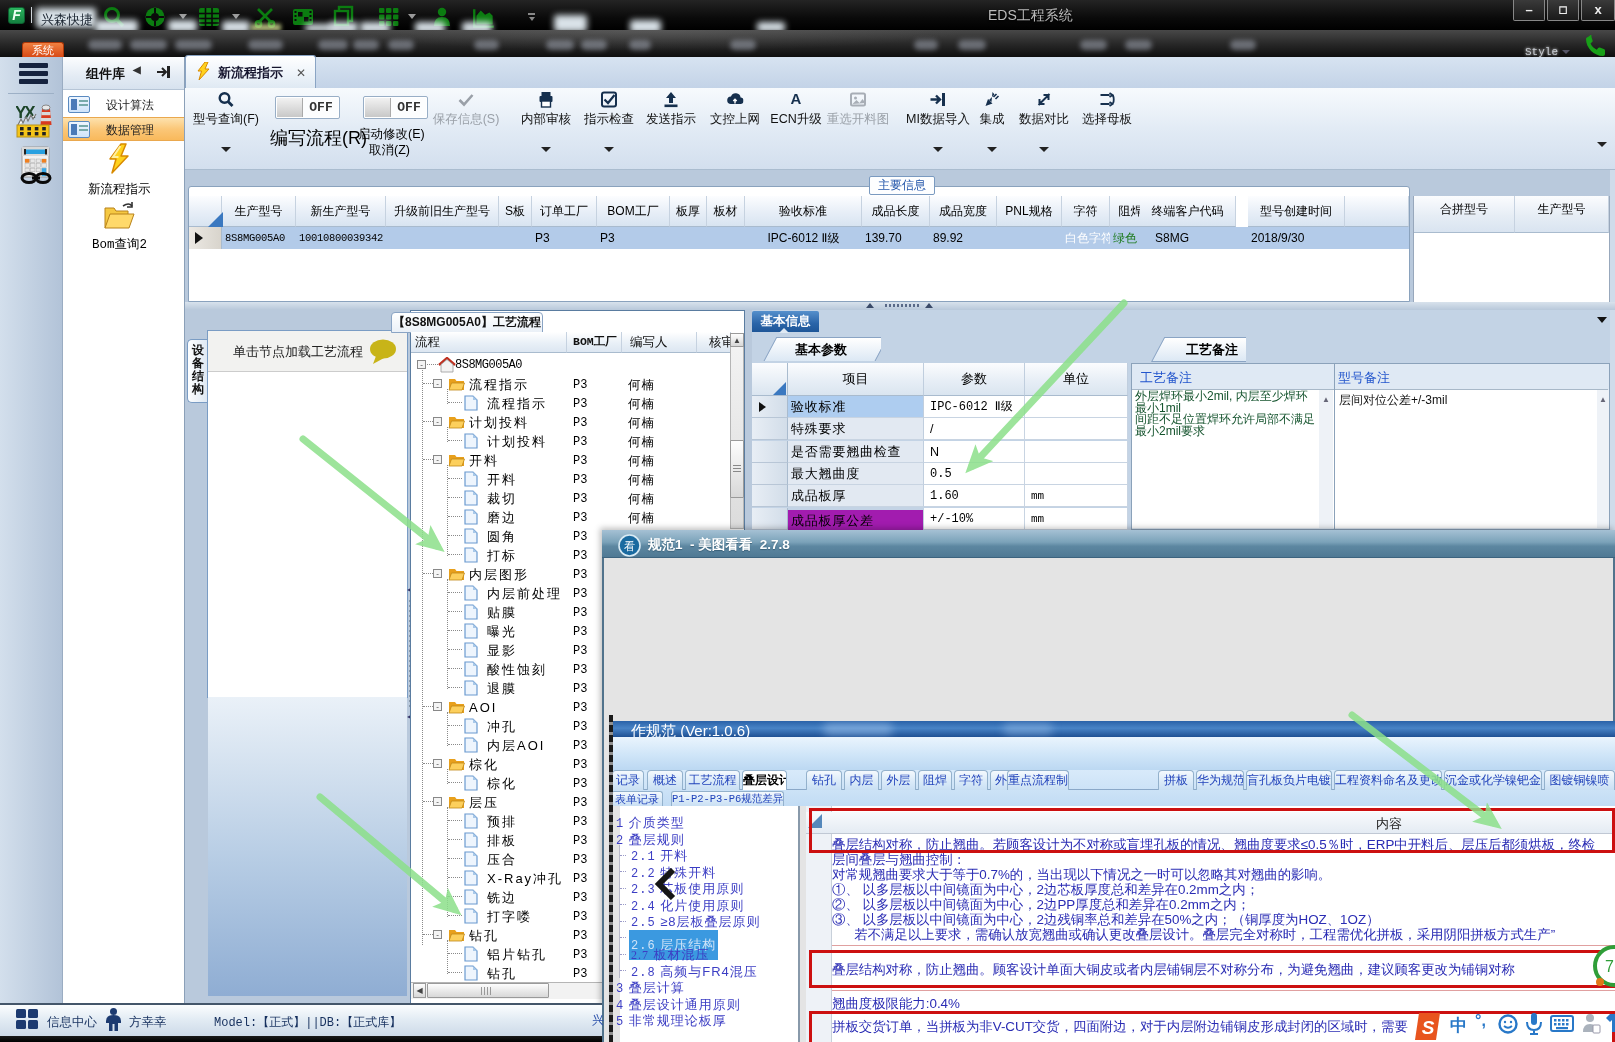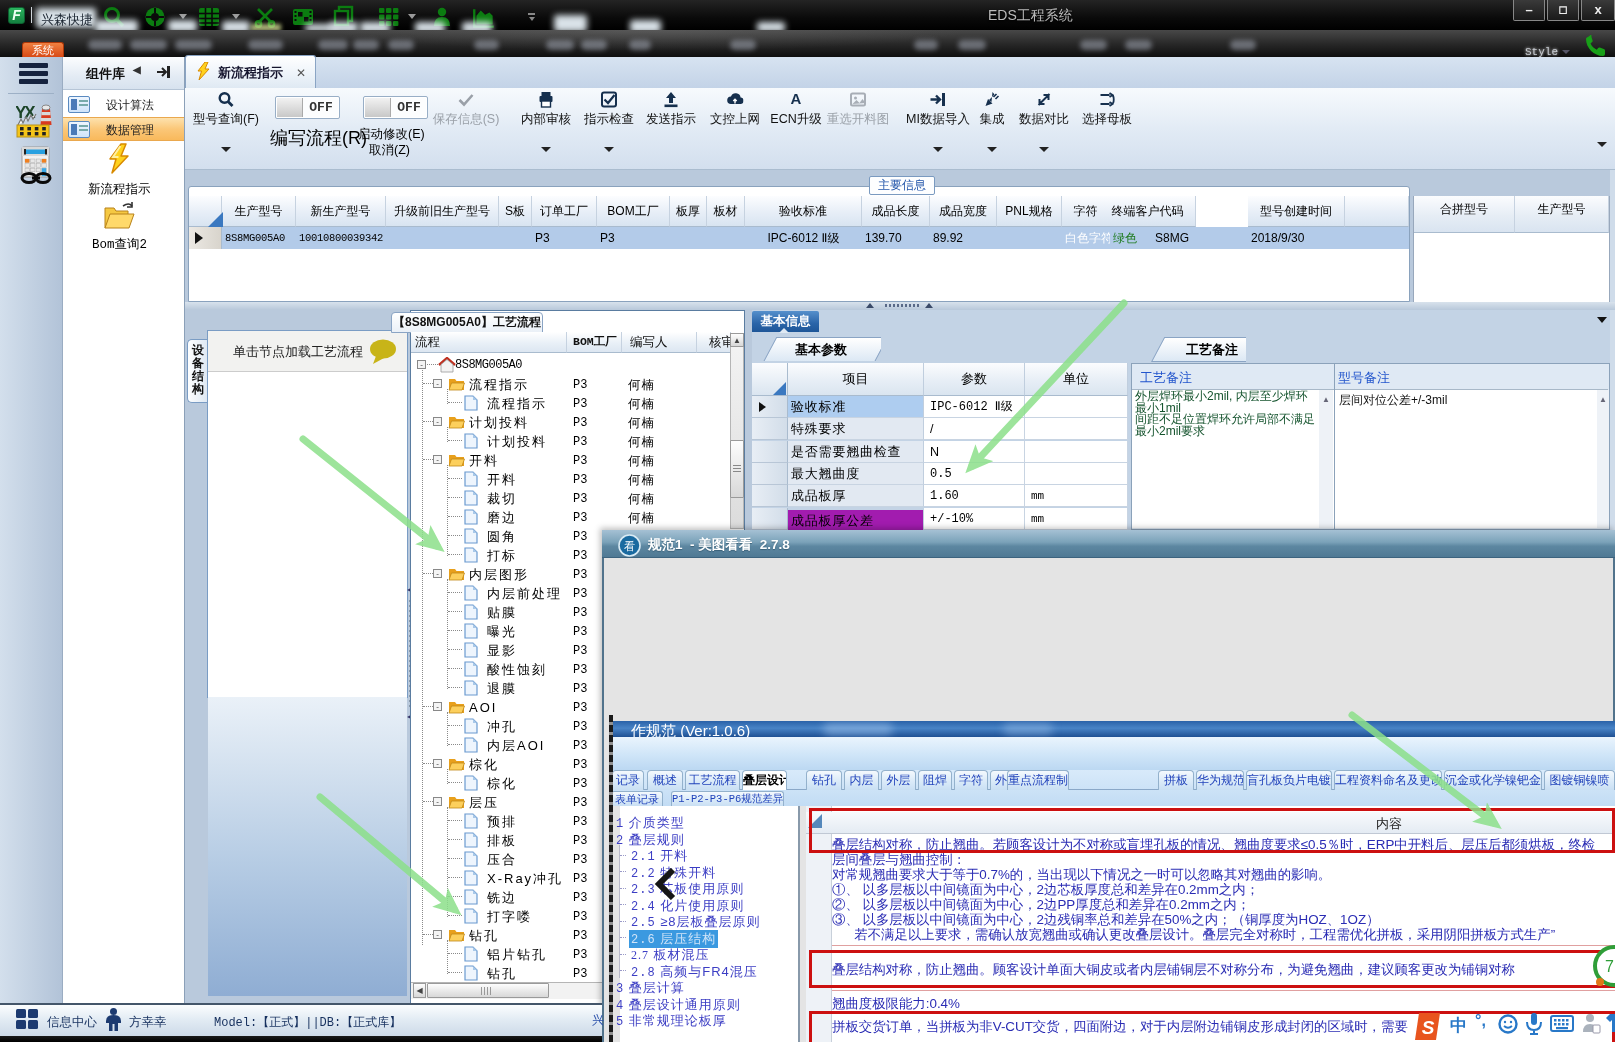--- a/index.html
+++ b/index.html
@@ -387,21 +387,21 @@
 <div class="abs ghr" style="left:532px;width:65px">订单工厂</div>
 <div class="abs ghr" style="left:597px;width:73px">BOM工厂</div>
 <div class="abs ghr" style="left:670px;width:37px">板厚</div>
 <div class="abs ghr" style="left:707px;width:38px">板材</div>
 <div class="abs ghr" style="left:745px;width:117px">验收标准</div>
 <div class="abs ghr" style="left:862px;width:68px">成品长度</div>
 <div class="abs ghr" style="left:930px;width:67px">成品宽度</div>
 <div class="abs ghr" style="left:997px;width:65px">PNL规格</div>
 <div class="abs ghr" style="left:1062px;width:48px">字符</div>
 <div class="abs ghr" style="left:1110px;width:42px">阻焊</div>
-<div class="abs ghr" style="left:1100px;width:96px">终端客户代码</div>
+<div class="abs ghr" style="left:1140px;width:96px">终端客户代码</div>
 <div class="abs ghr" style="left:1248px;width:97px">型号创建时间</div>
 <div class="abs ghr" style="left:1345px;width:64px"></div>
 <div class="abs ghr" style="left:189px;width:33px"></div>
 <svg class="abs" style="left:208px;top:212px" width="15" height="15">
     <path d="M0 15 L15 0 V15z" fill="#3a78c0"></path>
   </svg>
 <div class="abs gdr nw" style="left:189px;width:33px;"></div>
 <div class="abs gdr nw" style="left:222px;width:74px;padding-left:3px;font-size:10.5px;font-family:'Liberation Mono',monospace;letter-spacing:-.3px;">8S8MG005A0</div>
 <div class="abs gdr nw" style="left:296px;width:90px;padding-left:3px;font-size:10.5px;font-family:'Liberation Mono',monospace;letter-spacing:-.3px;">10010800039342</div>
 <div class="abs gdr nw" style="left:386px;width:113px;"></div>
@@ -810,21 +810,21 @@
 <div class="abs tab1" style="left:611px;top:791px;width:52px;height:15px;line-height:14px;border-radius:3px 3px 0 0;font-size:11px">表单记录</div>
 <div class="abs tab1" style="left:671px;top:791px;width:113px;height:15px;line-height:14px;border-radius:3px 3px 0 0;font-size:10.5px;font-family:'Liberation Mono',monospace">P1-P2-P3-P6规范差异</div>
 <div class="abs" style="left:620px;top:806px;width:180px;height:236px;background:#fff;border-right:2px solid #8899aa"></div>
 <div class="abs nw" style="left:614px;top:814px;font-size:13px;letter-spacing:1px;color:#3c3ec4;padding:0 2px"><span style="font-family:'Liberation Mono',monospace;font-size:12px">1</span> 介质类型</div>
 <div class="abs nw" style="left:614px;top:830.5px;font-size:13px;letter-spacing:1px;color:#3c3ec4;padding:0 2px"><span style="font-family:'Liberation Mono',monospace;font-size:12px">2</span> 叠层规则</div>
 <div class="abs nw" style="left:629px;top:847.0px;font-size:13px;letter-spacing:1px;color:#3c3ec4;padding:0 2px"><span style="font-family:'Liberation Mono',monospace;font-size:12px">2.1</span> 开料</div>
 <div class="abs nw" style="left:629px;top:863.5px;font-size:13px;letter-spacing:1px;color:#3c3ec4;padding:0 2px"><span style="font-family:'Liberation Mono',monospace;font-size:12px">2.2</span> 特殊开料</div>
 <div class="abs nw" style="left:629px;top:880.0px;font-size:13px;letter-spacing:1px;color:#3c3ec4;padding:0 2px"><span style="font-family:'Liberation Mono',monospace;font-size:12px">2.3</span> 芯板使用原则</div>
 <div class="abs nw" style="left:629px;top:896.5px;font-size:13px;letter-spacing:1px;color:#3c3ec4;padding:0 2px"><span style="font-family:'Liberation Mono',monospace;font-size:12px">2.4</span> 化片使用原则</div>
 <div class="abs nw" style="left:629px;top:913.0px;font-size:13px;letter-spacing:1px;color:#3c3ec4;padding:0 2px"><span style="font-family:'Liberation Mono',monospace;font-size:12px">2.5</span> ≥8层板叠层原则</div>
-<div class="abs nw" style="left:629px;top:929.5px;font-size:13px;letter-spacing:1px;color:#3c3ec4;background:#3b99e0;color:#d0e4f8;padding:0 2px"><span style="font-family:'Liberation Mono',monospace;font-size:12px">2.6</span> 层压结构</div>
+<div class="abs nw" style="left:629px;top:929.5px;font-size:13px;letter-spacing:1px;color:#3c3ec4;background:#3b99e0;color:#d0e4f8;padding:6px 2px"><span style="font-family:'Liberation Mono',monospace;font-size:12px">2.6</span> 层压结构</div>
 <div class="abs nw" style="left:629px;top:946.0px;font-size:13px;letter-spacing:1px;color:#3c3ec4;padding:0 2px"><span style="font-family:Liberation Serif, serif;font-size:12px">2.7</span> 板材混压</div>
 <div class="abs nw" style="left:629px;top:962.5px;font-size:13px;letter-spacing:1px;color:#3c3ec4;padding:0 2px"><span style="font-family:'Liberation Mono',monospace;font-size:12px">2.8</span> 高频与FR4混压</div>
 <div class="abs nw" style="left:614px;top:979.0px;font-size:13px;letter-spacing:1px;color:#3c3ec4;padding:0 2px"><span style="font-family:'Liberation Mono',monospace;font-size:12px">3</span> 叠层计算</div>
 <div class="abs nw" style="left:614px;top:995.5px;font-size:13px;letter-spacing:1px;color:#3c3ec4;padding:0 2px"><span style="font-family:'Liberation Mono',monospace;font-size:12px">4</span> 叠层设计通用原则</div>
 <div class="abs nw" style="left:614px;top:1012.0px;font-size:13px;letter-spacing:1px;color:#3c3ec4;padding:0 2px"><span style="font-family:'Liberation Mono',monospace;font-size:12px">5</span> 非常规理论板厚</div>
 <div class="abs" style="left:619px;top:845px;width:1px;height:133px;border-left:1px solid #b8b8c8"></div>
 <div class="abs" style="left:620px;top:855px;width:6px;height:1px;border-top:1px dotted #9a9ac8"></div>
 <div class="abs" style="left:620px;top:871px;width:6px;height:1px;border-top:1px dotted #9a9ac8"></div>
 <div class="abs" style="left:620px;top:888px;width:6px;height:1px;border-top:1px dotted #9a9ac8"></div>
 <div class="abs" style="left:620px;top:904px;width:6px;height:1px;border-top:1px dotted #9a9ac8"></div>

